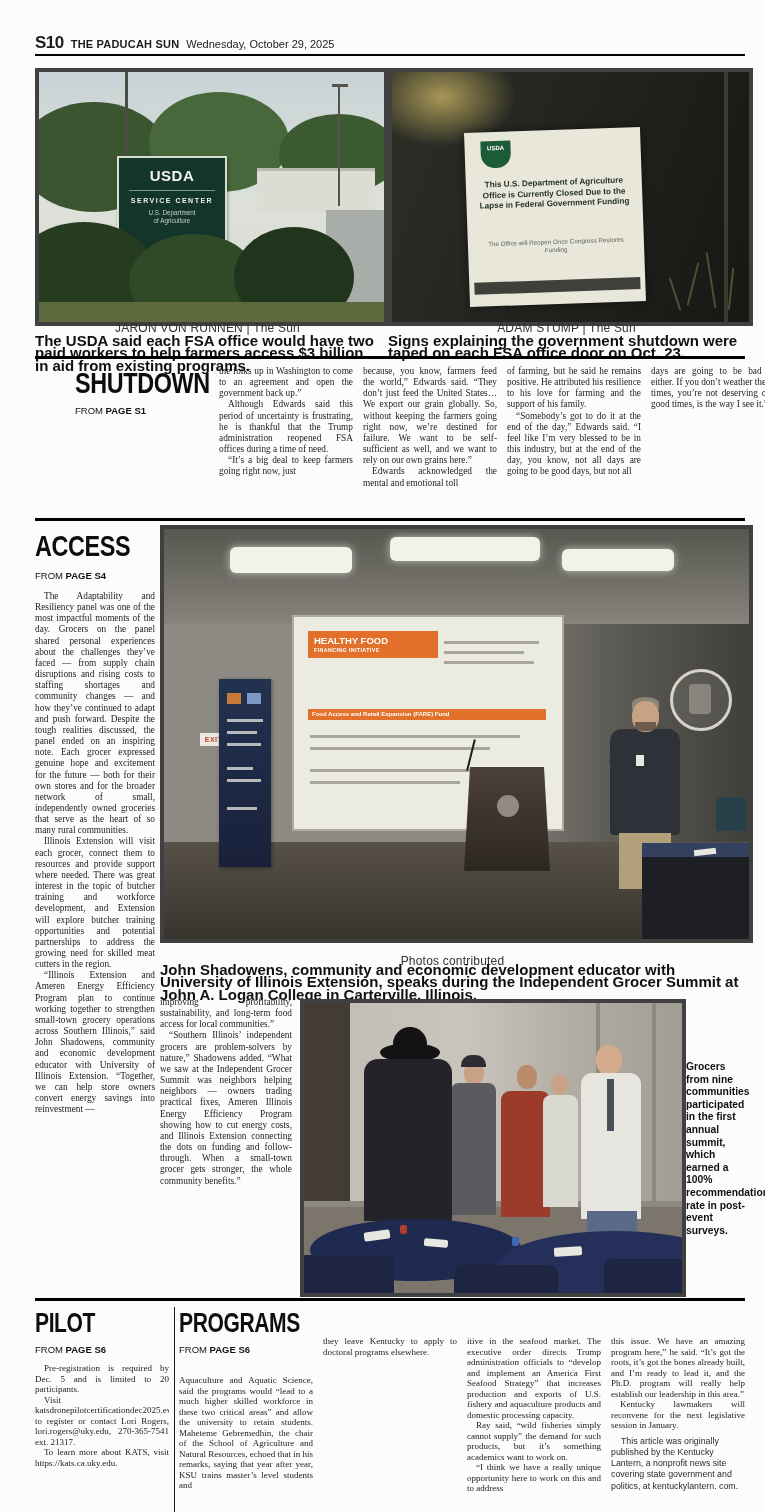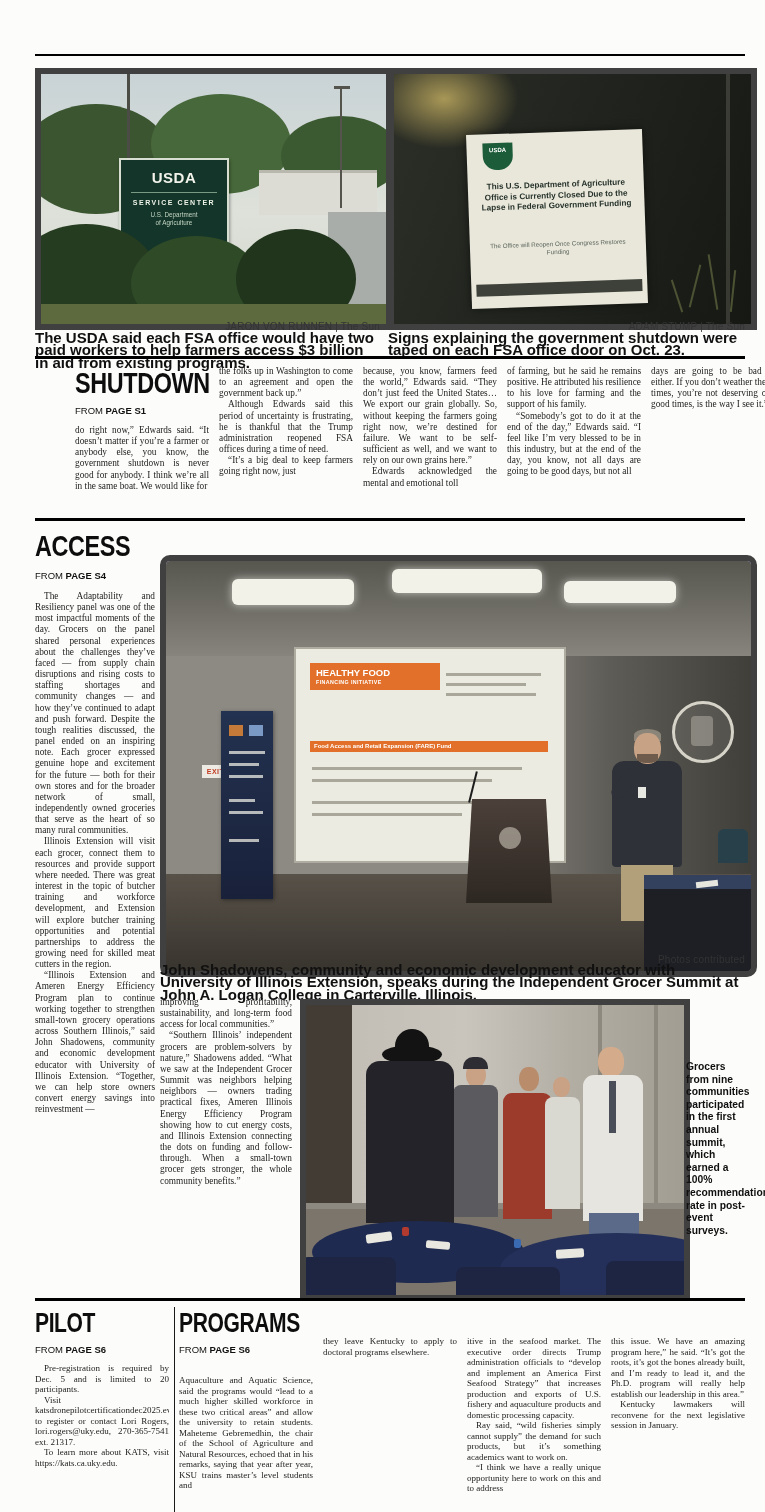--- a/index.html
+++ b/index.html
@@ -6,22 +6,22 @@
   .page{position:relative;width:765px;height:1512px;background:#fcfcfa;margin:0 auto;
         font-family:"Liberation Serif",serif;color:#1b1b1b;overflow:hidden;}
   .abs{position:absolute;}
   
   .masthead{position:absolute;left:35px;top:33px;width:710px;display:flex;align-items:baseline;gap:7px;}
   .pgnum{font-family:"Liberation Sans",sans-serif;font-weight:900;font-size:17px;letter-spacing:-0.5px;}
   .pub{font-family:"Liberation Sans",sans-serif;font-weight:800;font-size:11px;letter-spacing:0.2px;}
   .pdate{font-family:"Liberation Sans",sans-serif;font-size:11px;color:#222;}
   .hrule{position:absolute;background:#000;}
   
-  .photo{position:absolute;overflow:hidden;border:6px solid #404040;background:#c4b5fd;}
-  .credit{font-family:"Liberation Sans",sans-serif;font-size:10px;color:#333;text-align:right;letter-spacing:0.2px;}
+  .photo{position:absolute;overflow:hidden;border:4px solid #404040;background:#c4b5fd;}
+  .credit{font-family:"Liberation Sans",sans-serif;font-size:12px;color:#333;text-align:center;letter-spacing:0.2px;}
   .caption{font-family:"Liberation Sans",sans-serif;font-weight:700;font-size:15px;line-height:12.4px;color:#101010;}
   
   .headline{font-family:"Liberation Sans",sans-serif;font-weight:900;font-size:30px;letter-spacing:-0.5px;
             transform:scaleX(0.78);transform-origin:0 50%;white-space:nowrap;color:#0d0d0d;}
   .headline.sm{font-size:27px;}
   .kicker{font-family:"Liberation Sans",sans-serif;font-size:9.5px;color:#111;margin-top:5px;}
   .kicker b{font-weight:800;}
   .section{position:absolute;border-top:3px solid #000;}
   .cols{display:flex;gap:10px;}
   .col{width:134px;flex:0 0 134px;}
@@ -123,20 +123,25 @@
   .g-paper{position:absolute;background:#e9e8e0;border-radius:2px;}
   .g-cup{position:absolute;width:7px;height:9px;border-radius:2px;}
   .g-chair{position:absolute;background:#1d2543;border-radius:8px 8px 0 0;}
   .sidecap{font-family:"Liberation Sans",sans-serif;font-weight:700;font-size:10.3px;line-height:12.6px;color:#101010;}
 </style>
 </head>
 <body>
 
 <div class="page">
 
+  <div class="masthead">
+    <span class="pgnum">S10</span>
+    <span class="pub">THE PADUCAH SUN</span>
+    <span class="pdate">Wednesday, October 29, 2025</span>
+  </div>
   <div class="hrule" style="left:35px;top:54px;width:710px;height:2px;"></div>
 
   <div class="photo" style="left:35px;top:68px;width:345px;height:250px;">
     <div class="p1-sky"></div>
     <div class="blob" style="left:-20px;top:30px;width:150px;height:110px;background:#3a5530;"></div>
     <div class="blob" style="left:110px;top:20px;width:140px;height:100px;background:#47683a;"></div>
     <div class="blob" style="left:240px;top:42px;width:120px;height:80px;background:#3c5a31;"></div>
     <div class="p1-bldg"></div>
     <div class="p1-road"></div>
     <div class="p1-pole"></div>
@@ -180,23 +185,20 @@
   <div class="abs" style="left:388px;top:321px;width:357px;">
     <div class="credit">ADAM STUMP | The Sun</div>
     <div class="caption">Signs explaining the government shutdown were taped on each FSA office door on Oct. 23.</div>
   </div>
 
   <div class="section" style="left:35px;top:356px;width:710px;height:152px;">
     <div class="cols" style="padding-top:7px;margin-left:40px;">
       <div class="col">
         <div class="headline">SHUTDOWN</div>
         <div class="kicker"><span>FROM</span> <b>PAGE S1</b></div>
-        <div class="bodycol" style="margin-top:9px;height:98px;">
-          <p class="cont">do right now,” Edwards said. “It doesn’t matter if you’re a farmer or anybody else, you know, the government shutdown is never good for anybody. I think we’re all in the same boat. We would like for</p>
-        </div>
       </div>
       <div class="col bodycol" style="height:140px;">
         <p class="cont">the folks up in Washington to come to an agreement and open the government back up.”</p>
         <p>Although Edwards said this period of uncertainty is frustrating, he is thankful that the Trump administration reopened FSA offices during a time of need.</p>
         <p>“It’s a big deal to keep farmers going right now, just</p>
       </div>
       <div class="col bodycol" style="height:140px;">
         <p class="cont">because, you know, farmers feed the world,” Edwards said. “They don’t just feed the United States…We export our grain globally. So, without keeping the farmers going right now, we’re destined for failure. We want to be self-sufficient as well, and we want to rely on our own grains here.”</p>
         <p>Edwards acknowledged the mental and emotional toll</p>
       </div>
@@ -212,21 +214,21 @@
 
   <div class="section" style="left:35px;top:518px;width:710px;height:780px;">
     <div class="headline abs" style="left:0;top:8px;">ACCESS</div>
     <div class="kicker abs" style="left:0;top:44px;"><span>FROM</span> <b>PAGE S4</b></div>
     <div class="bodycol abs" style="left:0;top:70px;width:120px;height:708px;">
       <p>The Adaptability and Resiliency panel was one of the most impactful moments of the day. Grocers on the panel shared personal experiences about the challenges they’ve faced — from supply chain disruptions and rising costs to staffing shortages and community changes — and how they’ve continued to adapt and push forward. Despite the tough realities discussed, the panel ended on an inspiring note. Each grocer expressed genuine hope and excitement for the future — both for their own stores and for the broader network of small, independently owned groceries that serve as the heart of so many rural communities.</p>
       <p>Illinois Extension will visit each grocer, connect them to resources and provide support where needed. There was great interest in the topic of butcher training and workforce development, and Extension will explore butcher training opportunities and potential partnerships to address the growing need for skilled meat cutters in the region.</p>
       <p>“Illinois Extension and Ameren Energy Efficiency Program plan to continue working together to strengthen small-town grocery operations across Southern Illinois,” said John Shadowens, community and economic development educator with University of Illinois Extension. “Together, we can help store owners convert energy savings into reinvestment —</p>
     </div>
 
-    <div class="photo" style="left:125px;top:34px;width:585px;height:410px;border-radius:10px;">
+    <div class="photo" style="left:125px;top:4px;width:585px;height:410px;">
       <div class="c-floor"></div>
       <div class="c-backwall"></div>
       <div class="c-ceiling"></div>
       <div class="c-panel" style="left:66px;top:18px;width:122px;height:26px;"></div>
       <div class="c-panel" style="left:226px;top:8px;width:150px;height:24px;"></div>
       <div class="c-panel" style="left:398px;top:20px;width:112px;height:22px;"></div>
       <div class="c-emblem"></div>
       <div class="c-screen">
         <div class="c-shead">
           <div class="t1">HEALTHY FOOD</div>
@@ -335,17 +337,18 @@
         <p class="cont">they leave Kentucky to apply to doctoral programs elsewhere.</p>
       </div>
       <div class="col bodycol tight" style="height:200px;">
         <p class="cont">itive in the seafood market. The executive order directs Trump administration officials to “develop and implement an America First Seafood Strategy” that increases production and exports of U.S. fishery and aquaculture products and domestic processing capacity.</p>
         <p>Ray said, “wild fisheries simply cannot supply” the demand for such products, but it’s something academics want to work on.</p>
         <p>“I think we have a really unique opportunity here to work on this and to address</p>
       </div>
       <div class="col bodycol tight" style="height:200px;">
         <p class="cont">this issue. We have an amazing program here,” he said. “It’s got the roots, it’s got the bones already built, and I’m ready to lead it, and the Ph.D. program will really help establish our leadership in this area.”</p>
         <p>Kentucky lawmakers will reconvene for the next legislative session in January.</p>
+        <p class="note">This article was originally published by the Kentucky Lantern, a nonprofit news site covering state government and politics, at kentuckylantern. com.</p>
       </div>
     </div>
   </div>
 
 </div>
 
 </body></html>

